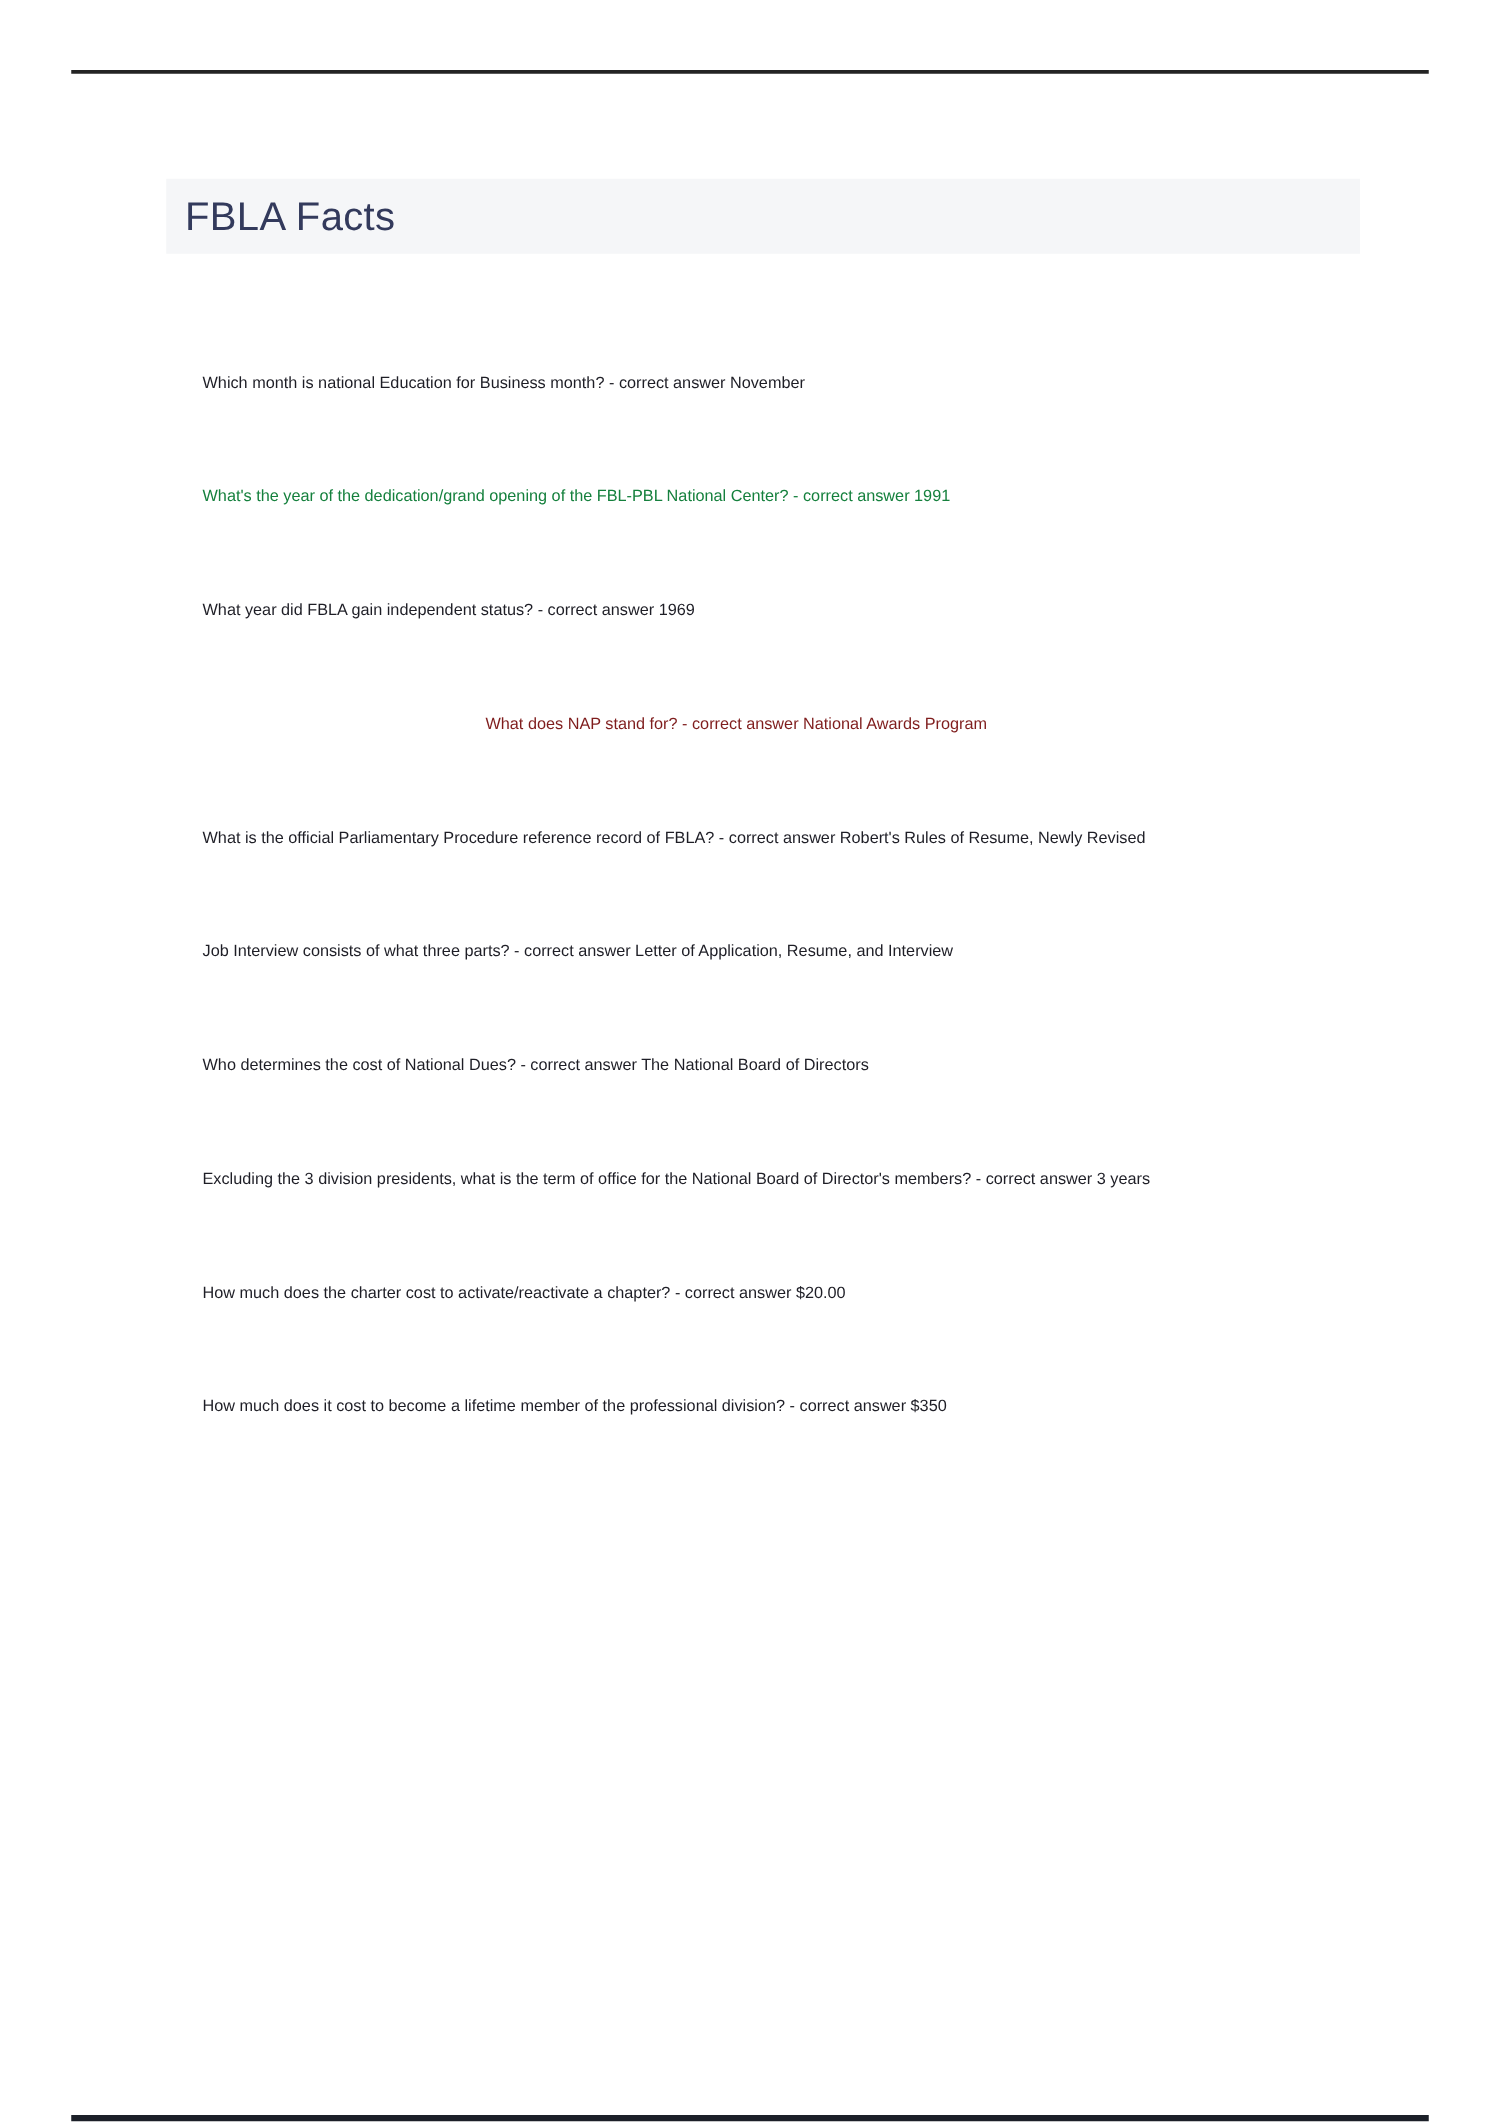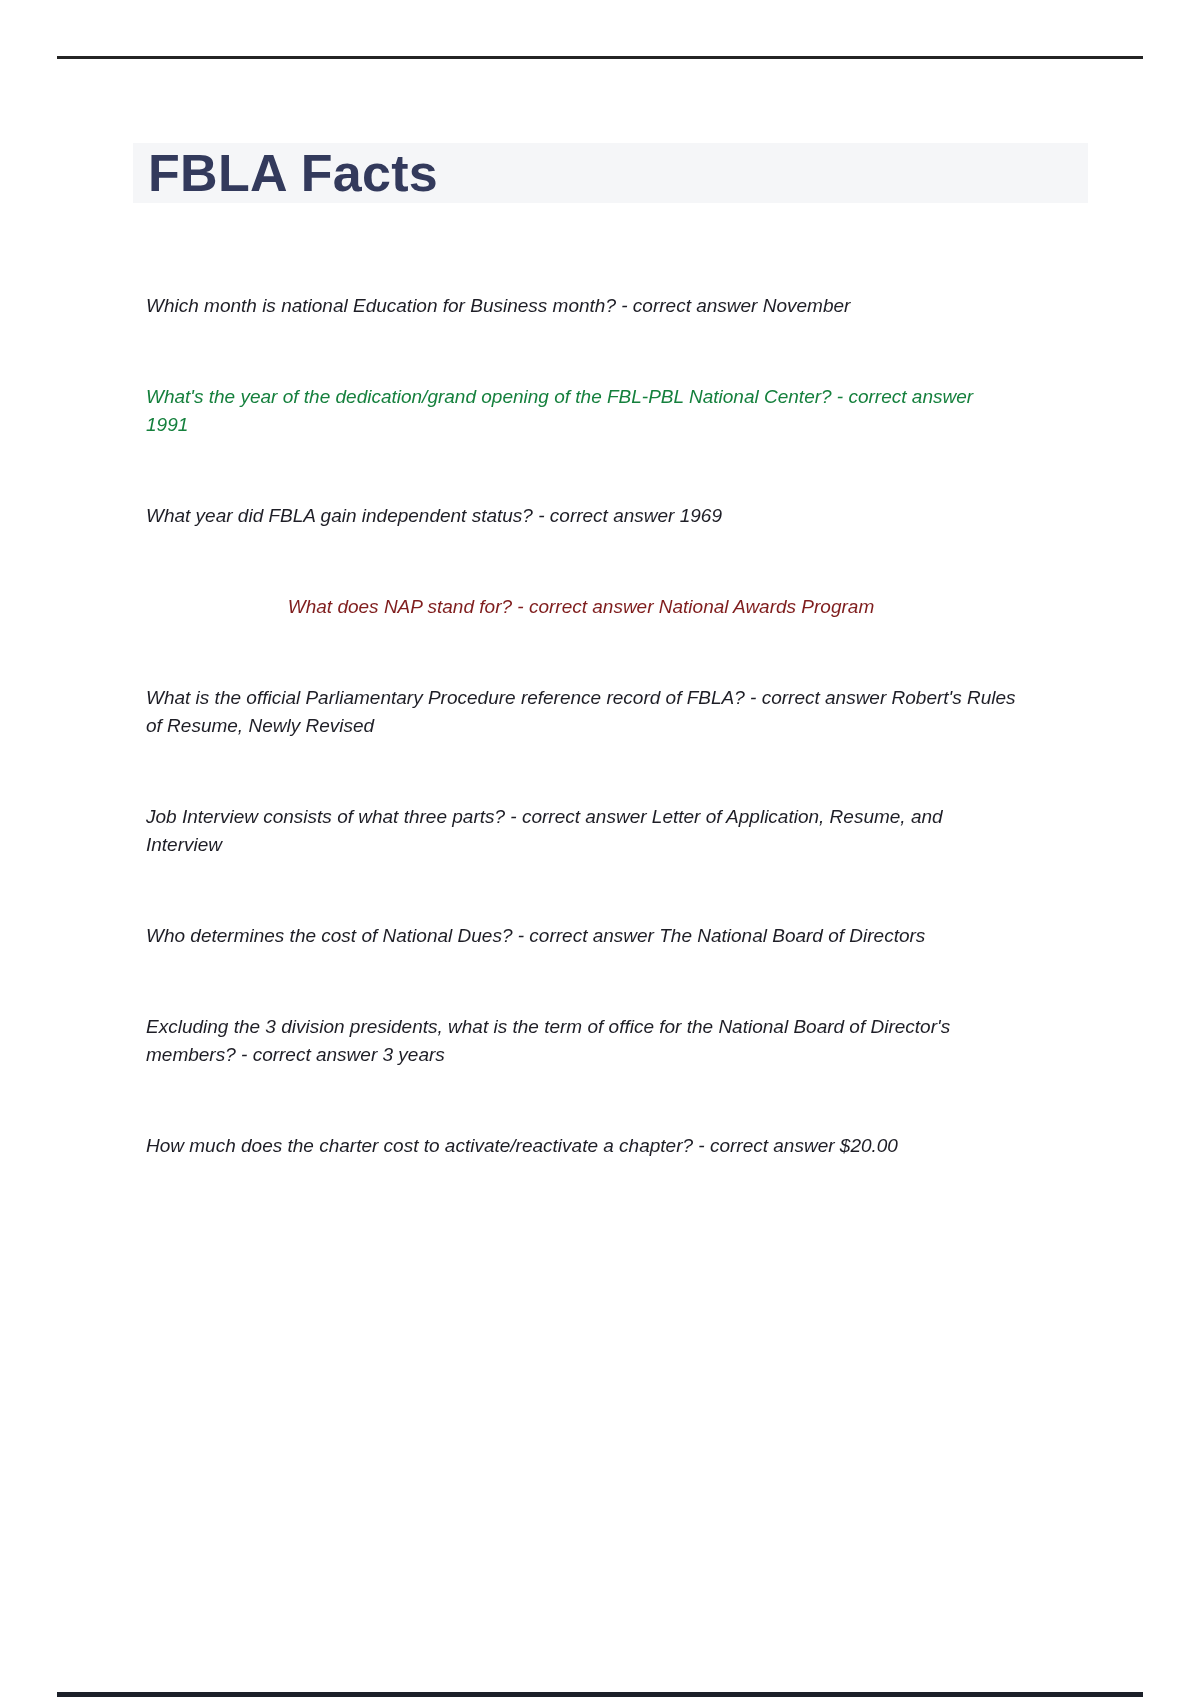--- a/index.html
+++ b/index.html
@@ -26,40 +26,39 @@
   .title-block {
     position: absolute;
     left: 133px;
     top: 143px;
     width: 955px;
     height: 60px;
     background: #f5f6f8;
   }
   .title-text {
     display: block;
-    font-size: 52px;
-    font-weight: bold;
+    font-size: 32px;
+    font-weight: normal;
     color: #333a5c;
     line-height: 60px;
     padding-left: 15px;
     letter-spacing: 0.3px;
     white-space: nowrap;
   }
   .qa-list {
     position: absolute;
     left: 146px;
     top: 292px;
     width: 870px;
   }
   .qa-list p {
-    font-size: 19px;
+    font-size: 13px;
     line-height: 28px;
-    margin: 0 0 63px 0;
+    margin: 0 0 63px 16px;
     color: #1e1e26;
-    font-style: italic;
   }
   .bottom-rule {
     position: absolute;
     left: 57px;
     top: 1692px;
     width: 1086px;
     height: 5px;
     background: #1c2029;
   }
 </style>
@@ -75,15 +74,16 @@
 <div class="qa-list" id="qa-list">
     <p style="color: rgb(30, 30, 38);">Which month is national Education for Business month? - correct answer November</p>
     <p style="color: #15803d;">What's the year of the dedication/grand opening of the FBL-PBL National Center? - correct answer 1991</p>
     <p style="color: rgb(30, 30, 38);">What year did FBLA gain independent status? - correct answer 1969</p>
     <p style="color: #7f1d1d; text-align: center;">What does NAP stand for? - correct answer National Awards Program</p>
     <p style="color: rgb(30, 30, 38);">What is the official Parliamentary Procedure reference record of FBLA? - correct answer Robert's Rules of Resume, Newly Revised</p>
     <p style="color: rgb(30, 30, 38);">Job Interview consists of what three parts? - correct answer Letter of Application, Resume, and Interview</p>
     <p style="color: rgb(30, 30, 38);">Who determines the cost of National Dues? - correct answer The National Board of Directors</p>
     <p style="color: rgb(30, 30, 38);">Excluding the 3 division presidents, what is the term of office for the National Board of Director's members? - correct answer 3 years</p>
     <p style="color: rgb(30, 30, 38);">How much does the charter cost to activate/reactivate a chapter? - correct answer $20.00</p>
+    <p style="color: rgb(30, 30, 38);">How much does it cost to become a lifetime member of the professional division? - correct answer $350</p>
   </div>
 
 <div class="bottom-rule" style="background: rgb(28, 32, 41);"></div>
 
 </body></html>

